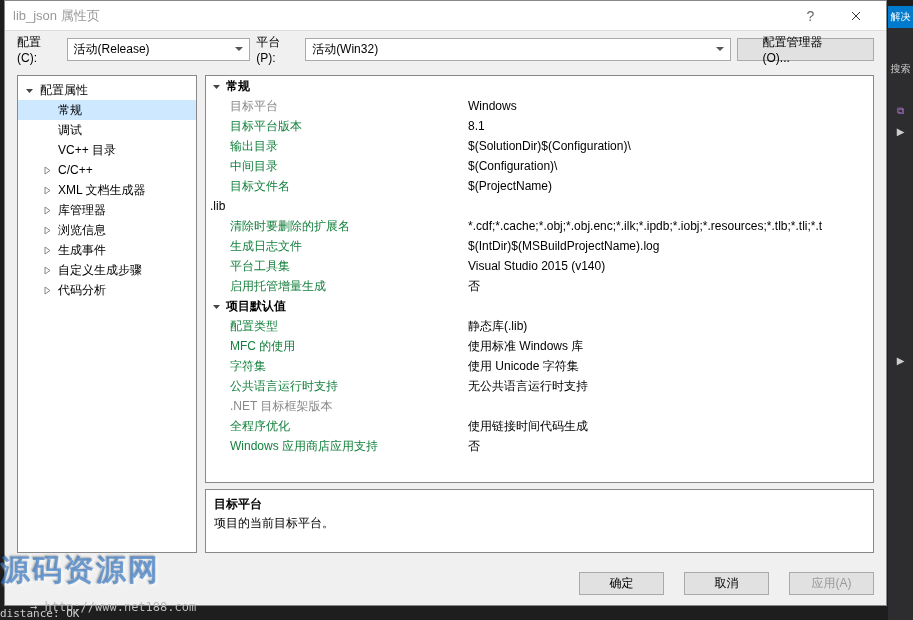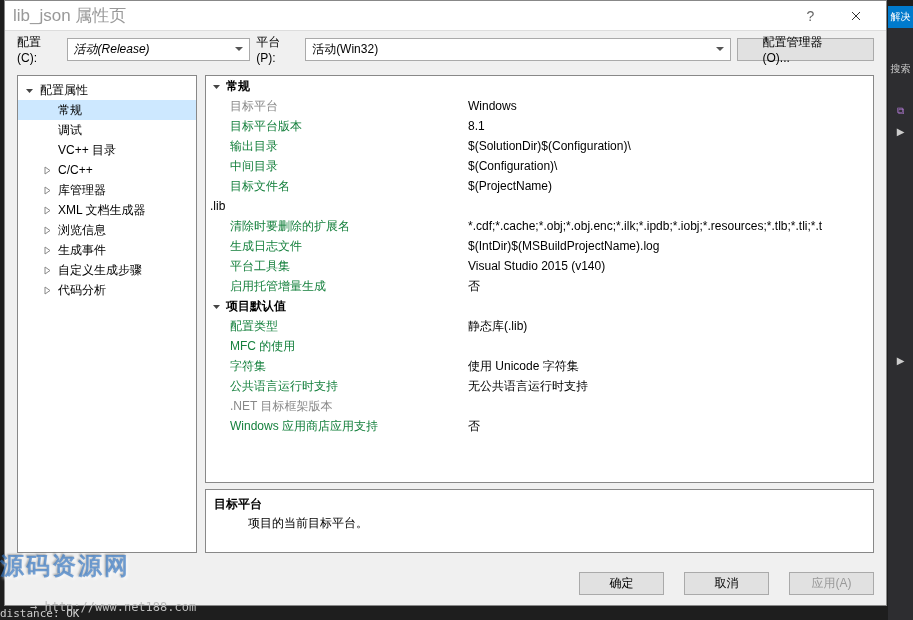--- a/index.html
+++ b/index.html
@@ -1,30 +1,30 @@
 <!DOCTYPE html>
 <html><head>
   <meta charset="utf-8">
   <style>
     * { margin: 0; padding: 0; box-sizing: border-box; font-family: 'Microsoft YaHei', 'Segoe UI', sans-serif; font-size: 12px; }
     body { background: #1e1e1e; width: 913px; height: 620px; position: relative; overflow: hidden; }
     
     .dialog { position: absolute; left: 4px; top: 0; width: 883px; height: 606px; background: #f0f0f0; border: 1px solid #888; display: flex; flex-direction: column; }
     
     .titlebar { height: 30px; background: #fff; display: flex; align-items: center; padding: 0 8px; border-bottom: 1px solid #ddd; }
-    .titlebar-title { flex: 1; color: #999; font-size: 17px; }
+    .titlebar-title { flex: 1; color: #999; font-size: 13px; }
     .titlebar-btn { width: 45px; height: 30px; display: flex; align-items: center; justify-content: center; color: #666; cursor: pointer; }
     .titlebar-help { font-size: 14px; }
     .titlebar-close svg { width: 10px; height: 10px; }
     
     .config-bar { height: 36px; display: flex; align-items: center; padding: 4px 12px; gap: 6px; background: #f0f0f0; }
     .config-label { color: #000; }
     .config-select { height: 23px; border: 1px solid #aaa; background: #fff; padding: 0 20px 0 6px; position: relative; display: flex; align-items: center; cursor: pointer; }
     .config-select::after { content: ''; position: absolute; right: 6px; top: 50%; transform: translateY(-50%); border-left: 4px solid transparent; border-right: 4px solid transparent; border-top: 4px solid #555; }
-    .config-select.wide { width: 185px; font-style: italic; }
+    .config-select.wide { width: 185px; }
     .config-select.wider { width: 430px; }
     .config-btn { height: 23px; border: 1px solid #aaa; background: #e1e1e1; padding: 0 24px; cursor: pointer; display: flex; align-items: center; }
     
     .main-area { flex: 1; display: flex; padding: 8px 12px; gap: 8px; overflow: hidden; }
     
     .sidebar { width: 180px; border: 1px solid #888; background: #fff; overflow-y: auto; padding: 4px 0; }
     .tree-item { display: flex; align-items: center; height: 20px; cursor: pointer; }
     .tree-item.selected { background: #cde8ff; }
     .tree-toggle { width: 14px; height: 14px; display: flex; align-items: center; justify-content: center; margin-left: var(--indent, 8px); flex-shrink: 0; }
     .tree-toggle svg { width: 9px; height: 9px; }
@@ -38,33 +38,33 @@
     .prop-section-header .toggle svg { width: 9px; height: 9px; }
     .prop-section-header .section-title { font-weight: bold; padding-left: 4px; }
     .prop-row { display: flex; height: 20px; align-items: center; }
     .prop-name { width: 258px; padding-left: 24px; color: #15803d; white-space: nowrap; overflow: hidden; }
     .prop-name.readonly { color: #888; }
     .prop-value { flex: 1; padding-left: 4px; white-space: nowrap; overflow: hidden; text-overflow: clip; }
     .prop-value.bold { font-weight: normal; }
     
     .desc-box { border: 1px solid #888; background: #fff; padding: 6px 8px; height: 64px; }
     .desc-title { font-weight: bold; margin-bottom: 2px; }
-    .desc-text { color: #000; margin-left: 34px; }
+    .desc-text { color: #000; }
     
     .button-bar { height: 44px; display: flex; align-items: center; justify-content: flex-end; padding: 0 12px; gap: 20px; }
     .dlg-btn { width: 85px; height: 23px; border: 1px solid #aaa; background: #e1e1e1; cursor: pointer; display: flex; align-items: center; justify-content: center; }
     .dlg-btn.disabled { color: #999; }
     
     .right-strip { position: absolute; right: 0; top: 6px; width: 25px; height: 620px; background: #2d2d30; display: flex; flex-direction: column; }
     .strip-btn { width: 25px; height: 22px; display: flex; align-items: center; justify-content: center; color: #ccc; font-size: 10px; cursor: pointer; }
     .strip-btn.blue { background: #007acc; color: #fff; }
     .strip-arrow { color: #ccc; text-align: center; margin-top: 4px; font-size: 10px; }
     .strip-sep { flex: 1; }
     
-    .watermark { position: absolute; left: 0px; top: 550px; font-size: 24px; font-weight: bold; color: rgba(50,120,200,0.65); font-family: 'SimHei', sans-serif; letter-spacing: 2px; text-shadow: 2px 2px 3px rgba(255,255,255,0.6), -1px -1px 2px rgba(0,0,0,0.3); pointer-events: none; }
+    .watermark { position: absolute; left: 0px; top: 550px; font-size: 30px; font-weight: bold; color: rgba(50,120,200,0.65); font-family: 'SimHei', sans-serif; letter-spacing: 2px; text-shadow: 2px 2px 3px rgba(255,255,255,0.6), -1px -1px 2px rgba(0,0,0,0.3); pointer-events: none; }
     .watermark-url { position: absolute; left: 30px; top: 600px; font-size: 12px; color: #bbb; font-family: monospace; pointer-events: none; }
     .terminal-text { position: absolute; left: 0; bottom: 0; font-family: monospace; font-size: 11px; color: #ccc; }
   </style>
 </head>
 <body>
 
 <div class="dialog">
   <div class="titlebar">
     <span class="titlebar-title">lib_json 属性页</span>
     <div class="titlebar-btn titlebar-help">?</div>
@@ -119,29 +119,29 @@
               </svg>
             </span>
             <span class="tree-label">C/C++</span>
           </div>
           <div class="tree-item" style="--indent: 22px;">
             <span class="tree-toggle">
               <svg viewBox="0 0 9 9">
                 <path d="M2 1 L7 4.5 L2 8 Z" fill="none" stroke="#888" stroke-width="1"></path>
               </svg>
             </span>
+            <span class="tree-label">XML 文档生成器</span>
+          </div>
+          <div class="tree-item" style="--indent: 22px;">
+            <span class="tree-toggle">
+              <svg viewBox="0 0 9 9">
+                <path d="M2 1 L7 4.5 L2 8 Z" fill="none" stroke="#888" stroke-width="1"></path>
+              </svg>
+            </span>
             <span class="tree-label">库管理器</span>
-          </div>
-          <div class="tree-item" style="--indent: 22px;">
-            <span class="tree-toggle">
-              <svg viewBox="0 0 9 9">
-                <path d="M2 1 L7 4.5 L2 8 Z" fill="none" stroke="#888" stroke-width="1"></path>
-              </svg>
-            </span>
-            <span class="tree-label">XML 文档生成器</span>
           </div>
           <div class="tree-item" style="--indent: 22px;">
             <span class="tree-toggle">
               <svg viewBox="0 0 9 9">
                 <path d="M2 1 L7 4.5 L2 8 Z" fill="none" stroke="#888" stroke-width="1"></path>
               </svg>
             </span>
             <span class="tree-label">浏览信息</span>
           </div>
           <div class="tree-item" style="--indent: 22px;">
@@ -228,32 +228,37 @@
                 </svg>
               </span>
               <span class="section-title">项目默认值</span>
             </div>
             <div class="prop-row">
               <div class="prop-name">配置类型</div>
               <div class="prop-value bold">静态库(.lib)</div>
             </div>
             <div class="prop-row">
               <div class="prop-name">MFC 的使用</div>
+              <div class="prop-value">使用标准 Windows 库</div>
             </div>
             <div class="prop-row">
               <div class="prop-name">字符集</div>
               <div class="prop-value bold">使用 Unicode 字符集</div>
             </div>
             <div class="prop-row">
               <div class="prop-name">公共语言运行时支持</div>
               <div class="prop-value">无公共语言运行时支持</div>
             </div>
             <div class="prop-row">
               <div class="prop-name readonly">.NET 目标框架版本</div>
               <div class="prop-value"></div>
+            </div>
+            <div class="prop-row">
+              <div class="prop-name">全程序优化</div>
+              <div class="prop-value bold">使用链接时间代码生成</div>
             </div>
             <div class="prop-row">
               <div class="prop-name">Windows 应用商店应用支持</div>
               <div class="prop-value">否</div>
             </div>
           </div>
       </div>
       <div class="desc-box">
         <div class="desc-title">目标平台</div>
         <div class="desc-text">项目的当前目标平台。</div>

